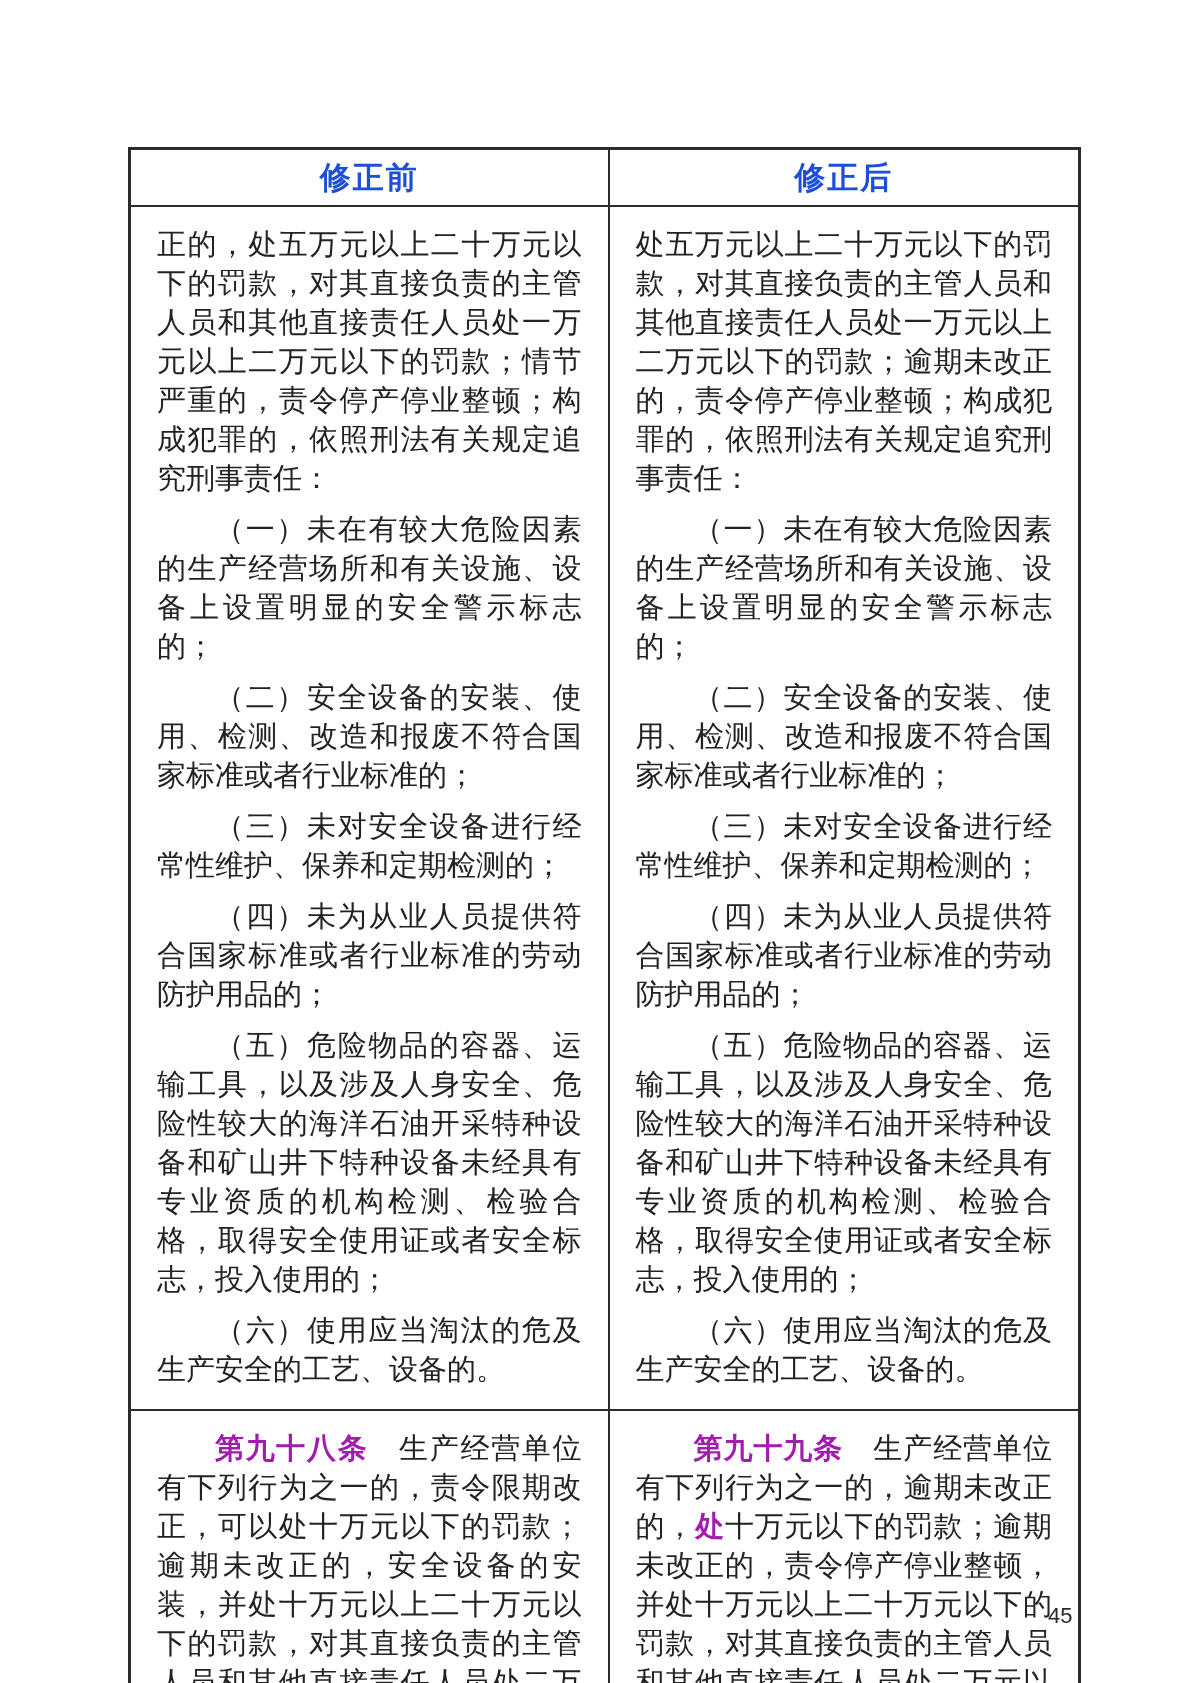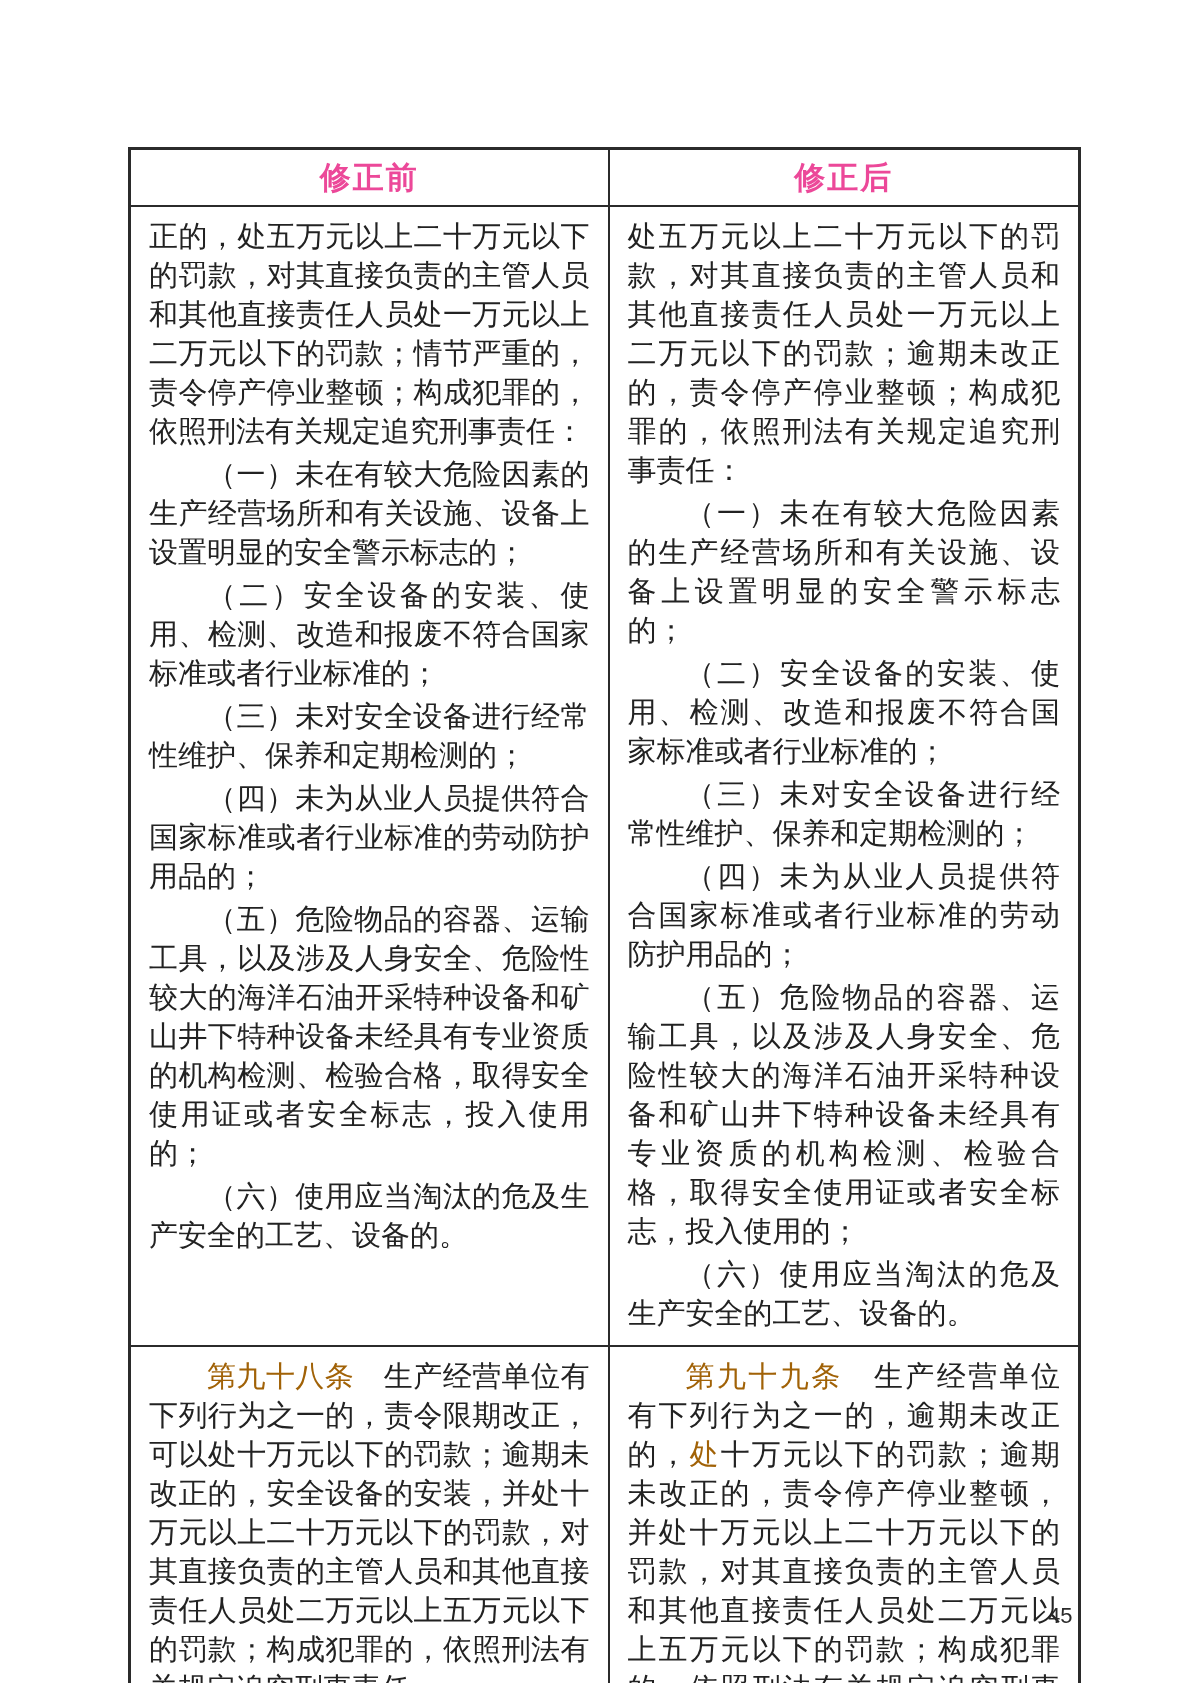--- a/index.html
+++ b/index.html
@@ -29,40 +29,40 @@
   .doc-table col.c2 { width: 471px; }
   .doc-table th {
     border: 2px solid #2b2b2b;
     height: 55px;
     text-align: center;
     vertical-align: middle;
     font-size: 31px;
     font-weight: bold;
     letter-spacing: 2px;
     padding: 0;
-    color: #ec4899;
+    color: #1d4ed8;
   }
   .doc-table td.cell {
     border: 2px solid #2b2b2b;
     vertical-align: top;
     padding: 6px 14px 8px 14px;
   }
   .cell p {
-    margin: 4px;
+    margin: 12px;
     font-size: 29px;
     line-height: 39px;
     text-align: justify;
     color: #222222;
   }
   .cell p.indent {
     text-indent: 2em;
   }
   .cell p b {
-    font-weight: normal;
-    color: #a16207;
+    font-weight: bold;
+    color: #a21caf;
   }
   .page-number {
     position: absolute;
     left: 1048px;
     top: 1603px;
     font-family: "Liberation Sans", "DejaVu Sans", sans-serif;
     font-size: 22px;
     color: #2a2a2a;
   }
 </style>

